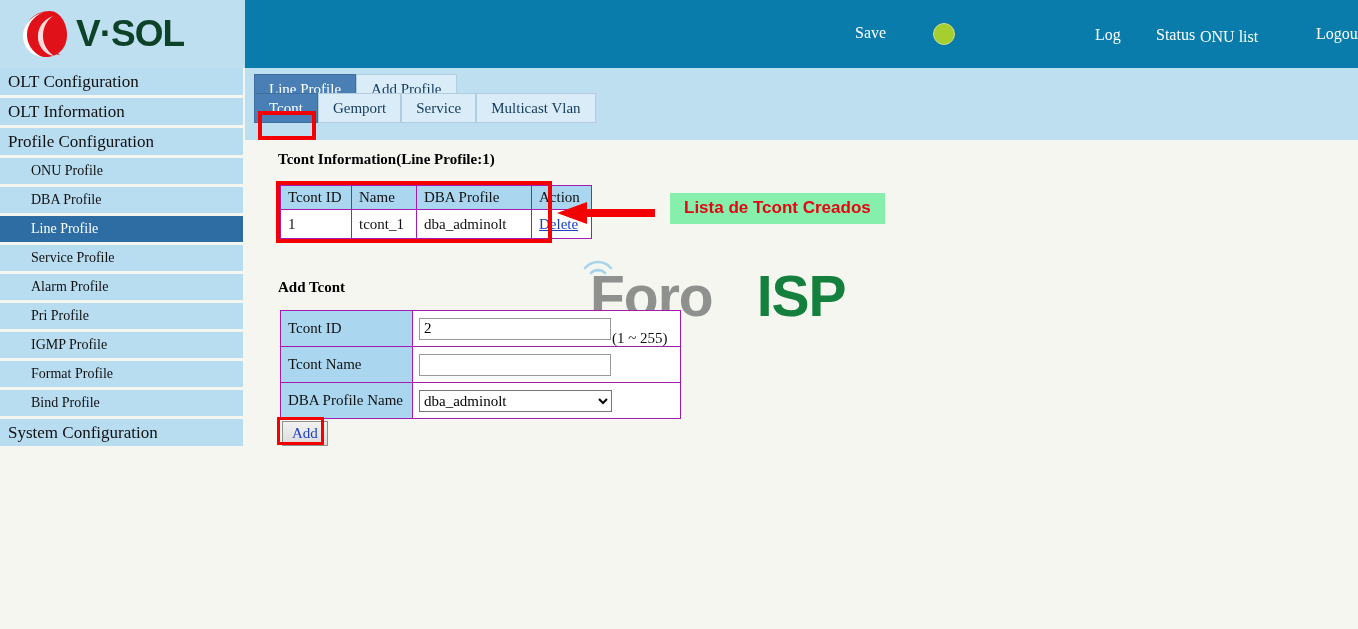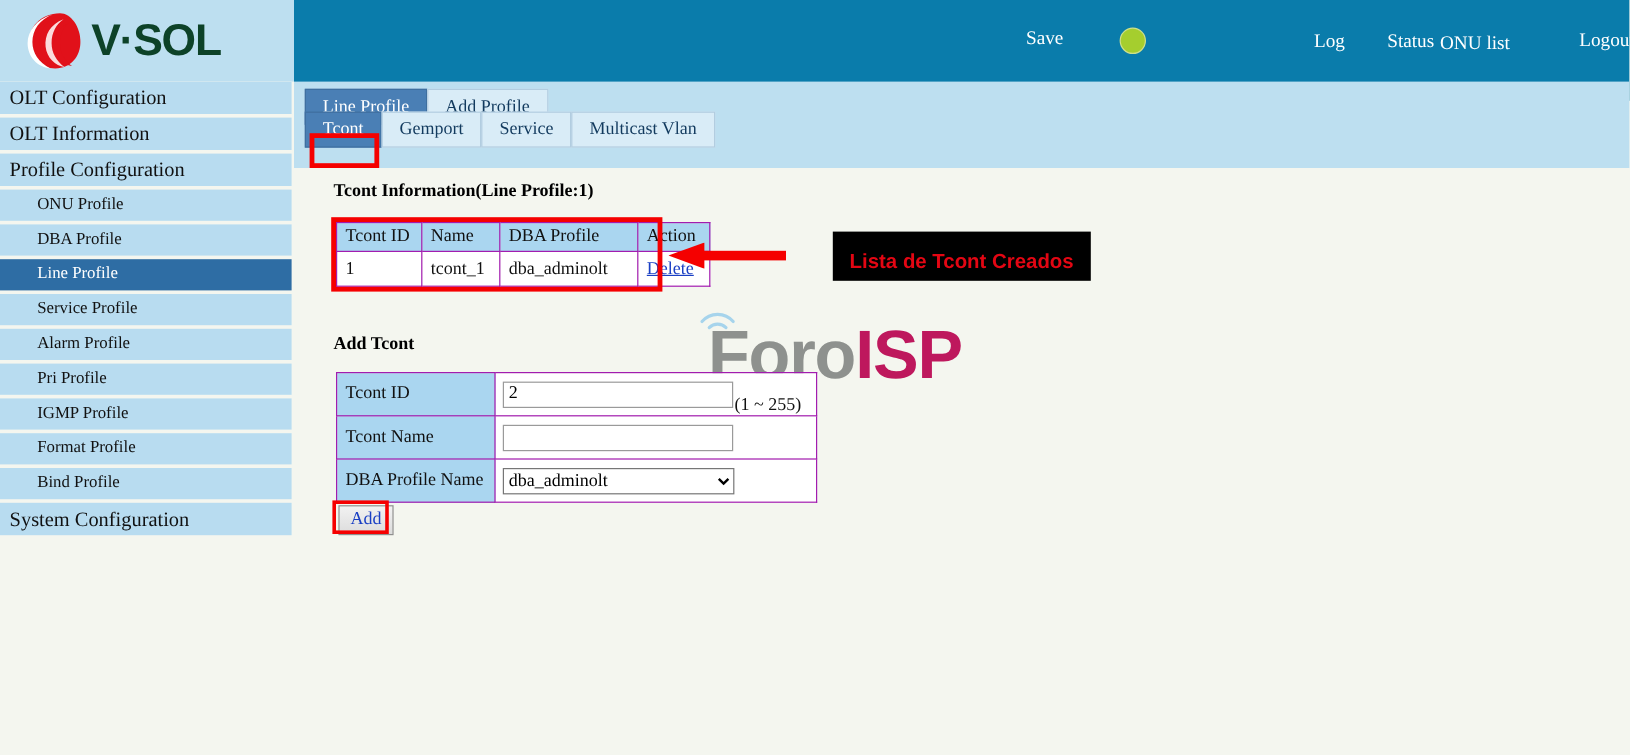--- a/index.html
+++ b/index.html
@@ -193,27 +193,27 @@
   }
 
   
   .anno-arrow {
     position: absolute;
     left: 312px; top: 62px;
     width: 100px; height: 22px;
   }
   .anno-label {
     position: absolute;
-    left: 449px; top: 53px;
-    background: #000000;
+    left: 425px; top: 53px;
+    background: #86efac;
     color: #e30613;
     font-family: "Liberation Sans", sans-serif;
     font-weight: bold;
     font-size: 17px;
-    padding: 16px 14px 7px 14px;
+    padding: 6px 14px 7px 14px;
     line-height: 18px;
     white-space: nowrap;
   }
 
   
   .form-table {
     position: absolute;
     left: 35px; top: 170px;
   }
   .form-table td {
@@ -282,21 +282,21 @@
     left: 345px; top: 128px;
     font-family: "Liberation Sans", sans-serif;
     font-weight: bold;
     font-size: 57px;
     line-height: 57px;
     letter-spacing: -1px;
     pointer-events: none;
     white-space: nowrap;
   }
   .wm-foro { color: #8e918e; }
-  .wm-isp  { color: #be185d; }
+  .wm-isp  { color: #15803d; margin-left: 44px; }
   .wm-wifi {
     position: absolute;
     left: 333px; top: 112px;
     width: 40px; height: 26px;
     pointer-events: none;
   }
 </style>
 </head>
 <body>
 

